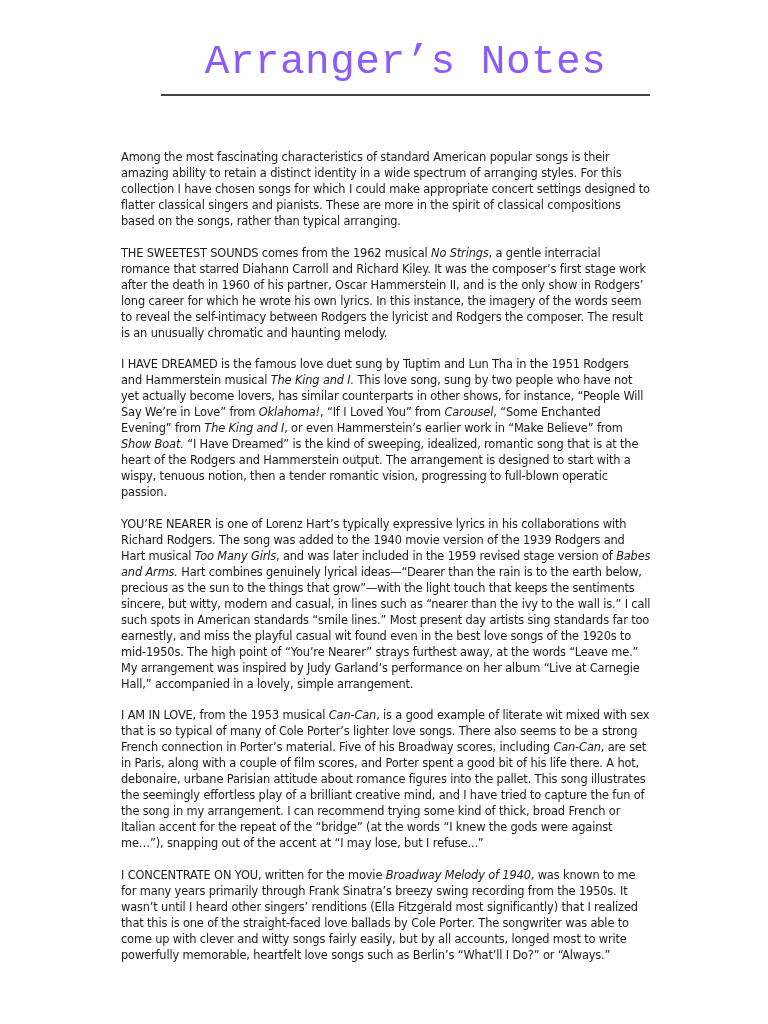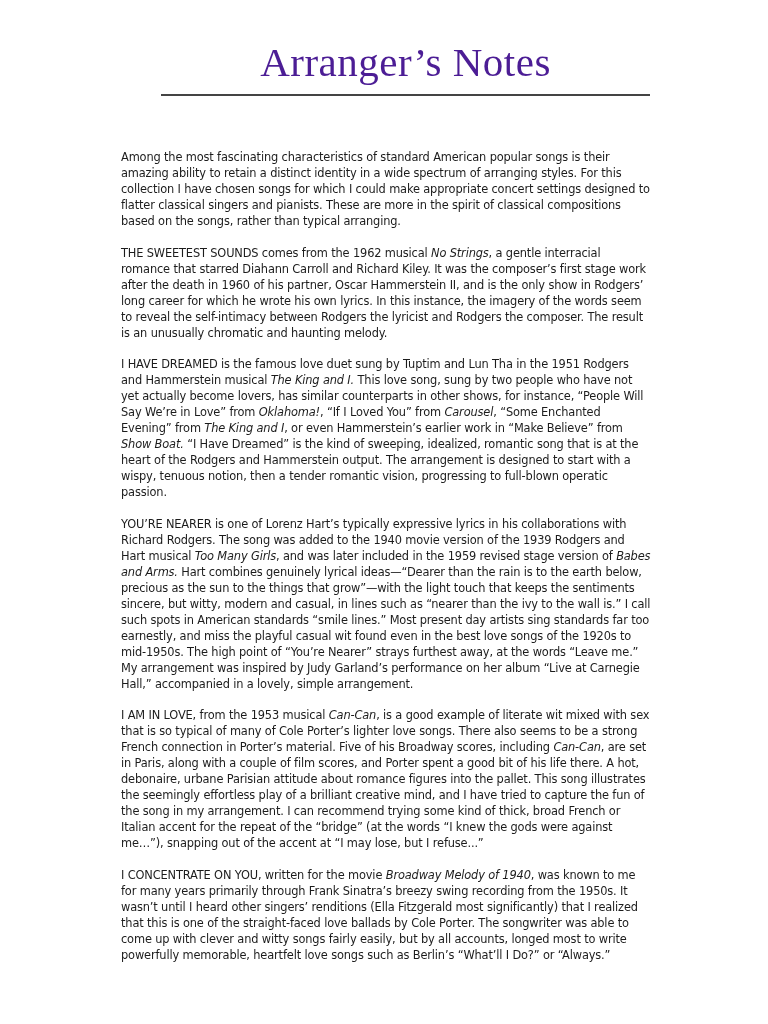--- a/index.html
+++ b/index.html
@@ -1,22 +1,22 @@
 <!DOCTYPE html>
 <html><head>
   <meta charset="utf-8">
   <style>
     html, body { margin: 0; padding: 0; background: #ffffff; }
     body { width: 768px; height: 1024px; position: relative; overflow: hidden; color: #1a1a1a; }
     .title {
       position: absolute; left: 161px; width: 489px; top: 36px;
       text-align: center;
-      font-family: Liberation Serif, serif;
+      font-family: Liberation Mono, monospace;
       font-size: 41px; letter-spacing: 0.5px; line-height: 52px;
-      color: #4c1d95; margin: 0; font-weight: normal;
+      color: #8b5cf6; margin: 0; font-weight: normal;
     }
     .rule {
       position: absolute; left: 161px; width: 489px; top: 94px; height: 0;
       border-top: 2px solid #444;
     }
     .content {
       position: absolute; left: 121px; width: 530px; top: 149px;
       font-family: "DejaVu Sans", sans-serif;
       font-size: 11.4px; line-height: 16px; letter-spacing: -0.15px;
       color: #1c1c1c;

